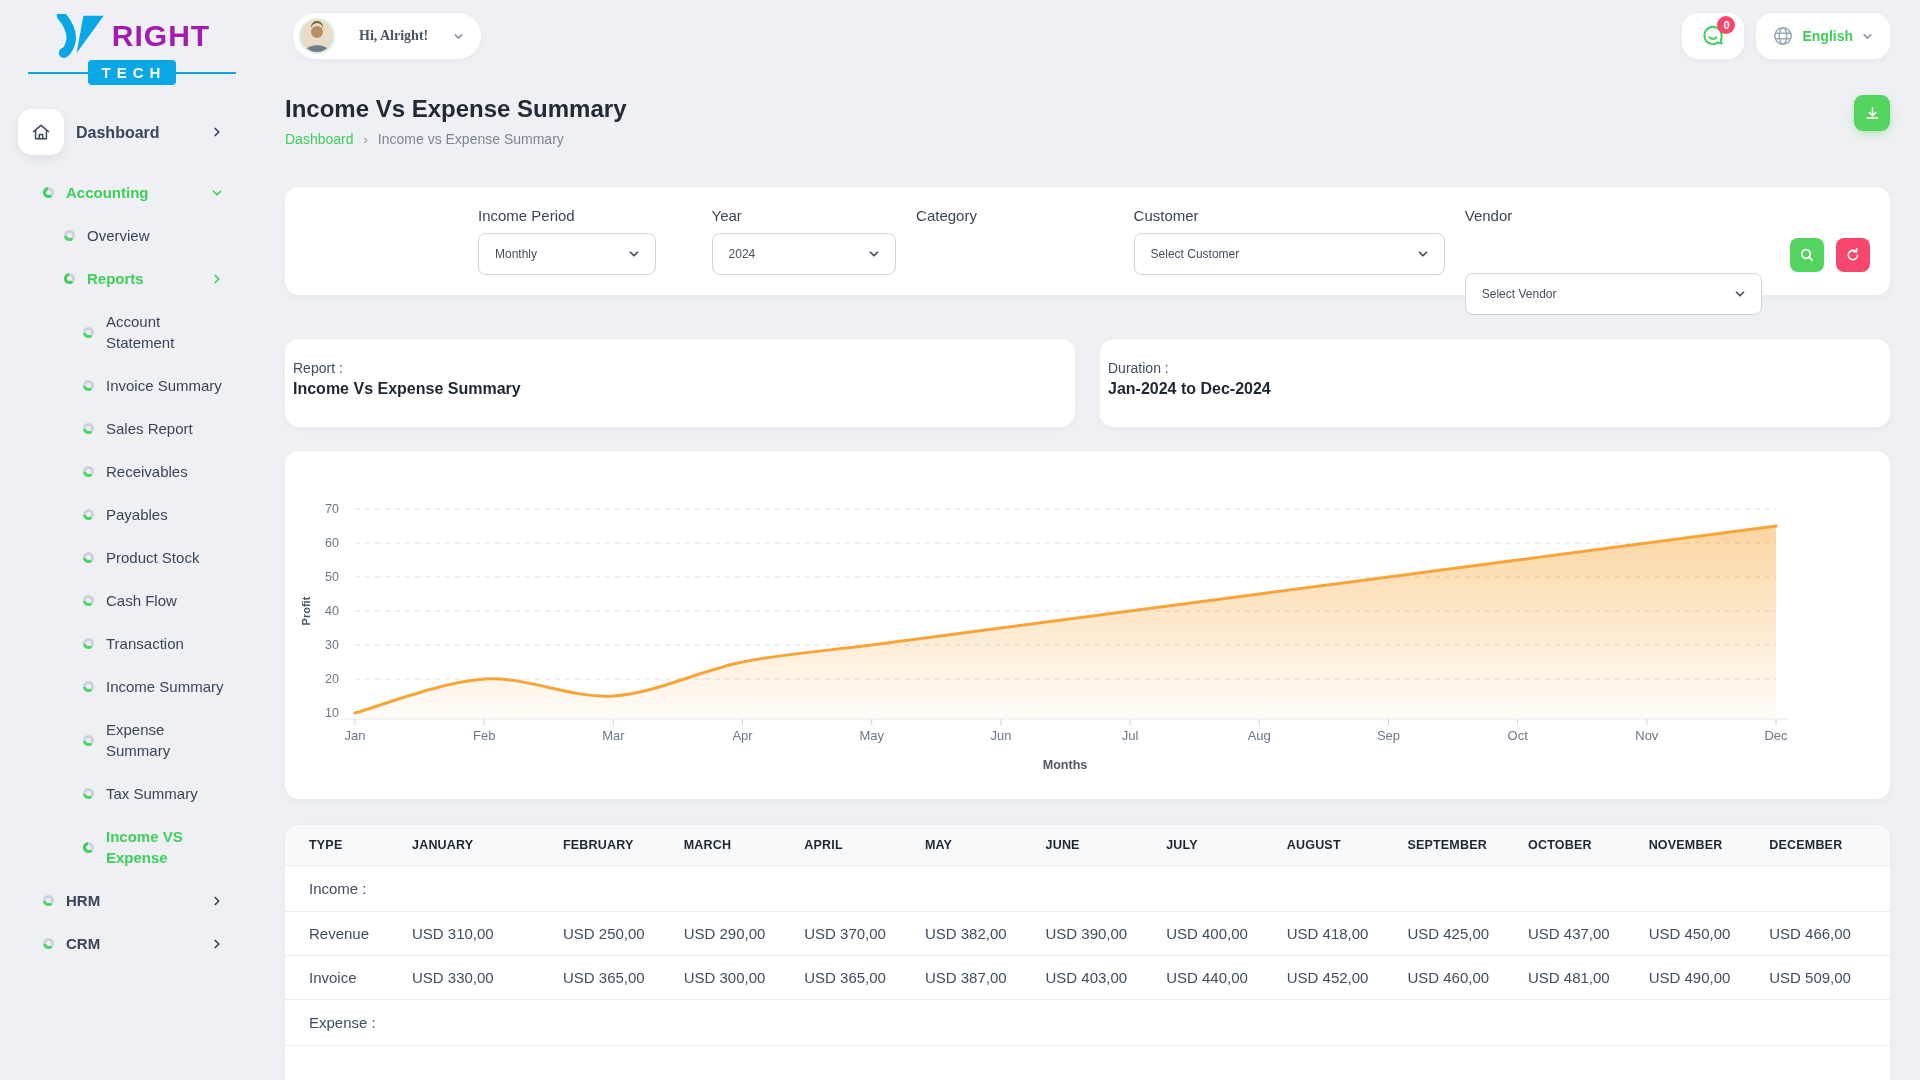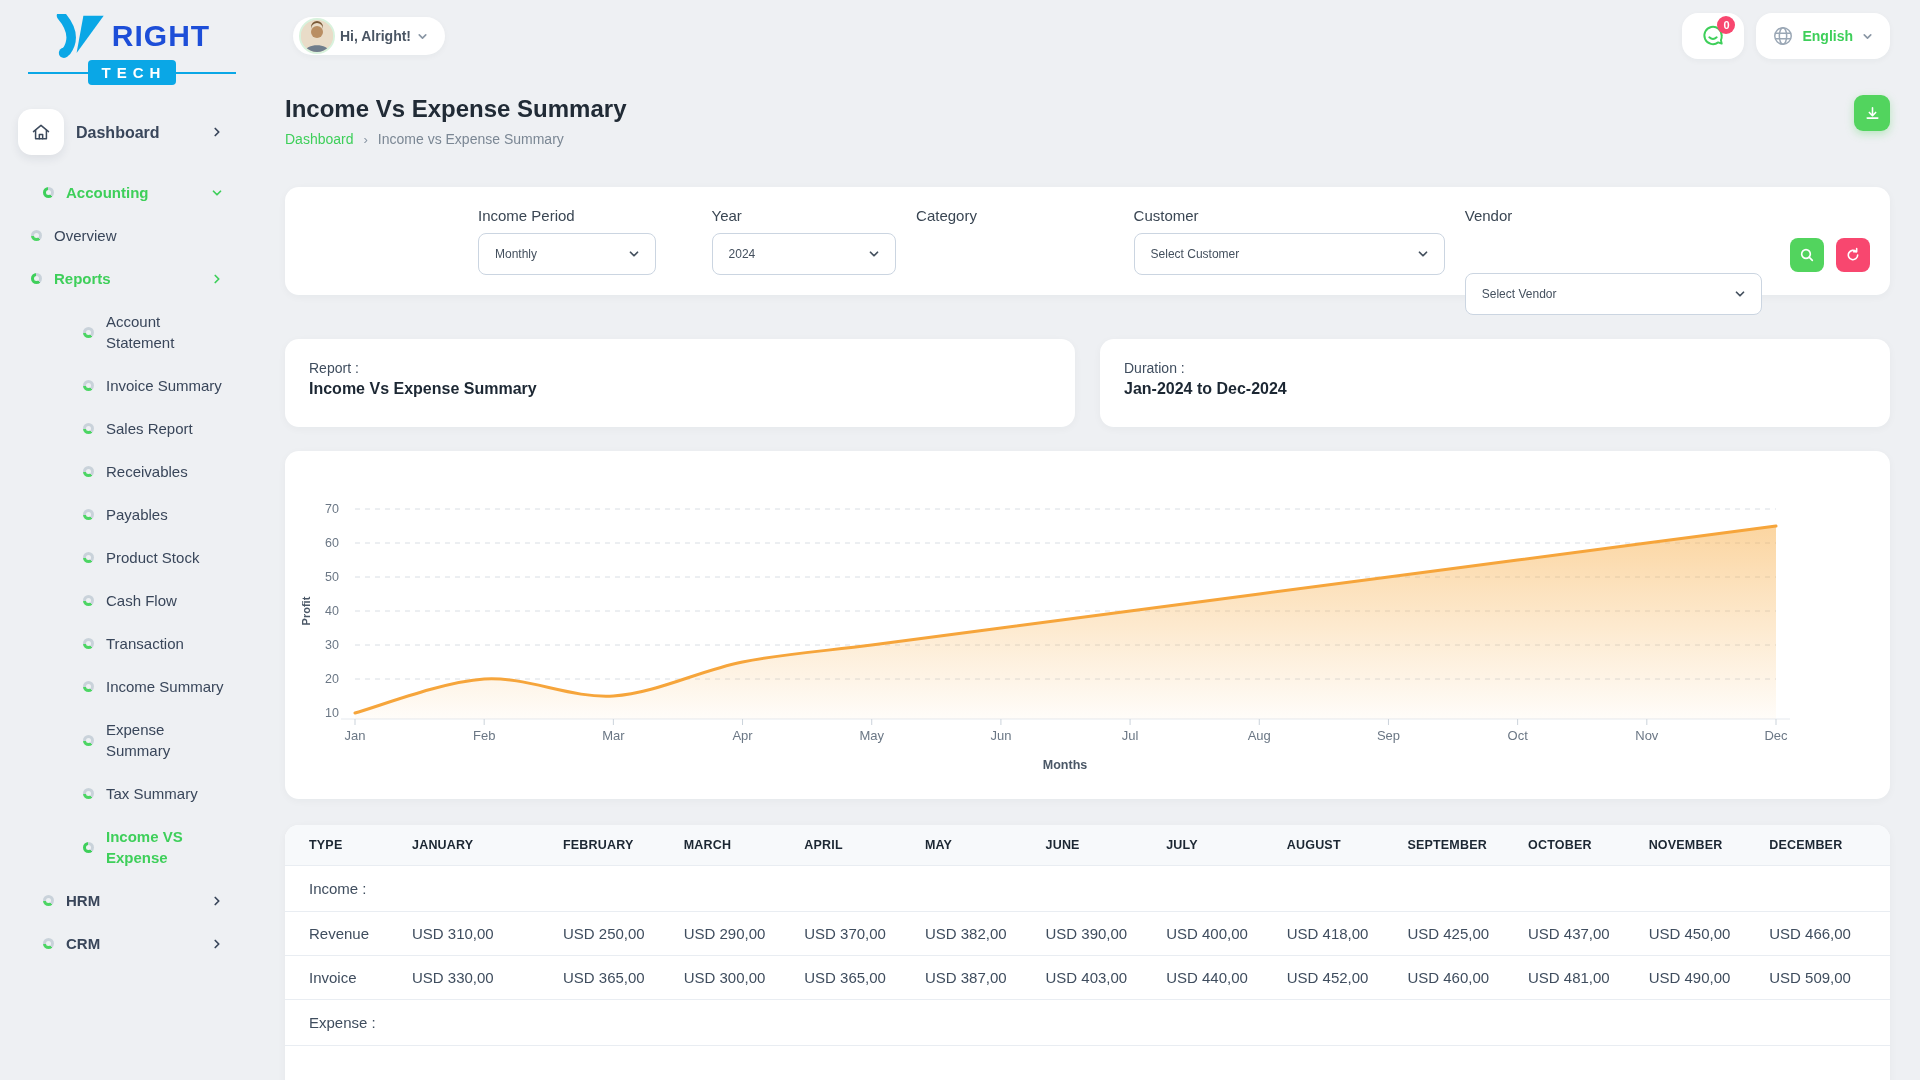--- a/index.html
+++ b/index.html
@@ -3,44 +3,44 @@
 <meta charset="utf-8">
 <style>
   * { margin:0; padding:0; box-sizing:border-box; }
   html,body { width:1920px; height:1080px; overflow:hidden; }
   body { background:#eef0f3; font-family:"Liberation Sans", sans-serif; color:#39465a; }
 
   
   .sidebar { position:fixed; left:0; top:0; width:264px; height:1080px; padding:10px 0 0 0; }
   .logo { width:100%; display:flex; flex-direction:column; align-items:center; padding:4px 28px 0 28px; cursor:pointer; }
   .logo-top { display:flex; align-items:center; gap:6px; }
-  .logo-word { font-size:30px; font-weight:800; color:#1d4ed8; letter-spacing:1px; }
+  .logo-word { font-size:30px; font-weight:800; color:#a21caf; letter-spacing:1px; }
   .logo-tech-row { display:flex; align-items:center; width:100%; margin-top:2px; }
   .logo-line { flex:1; height:2px; background:#0aa7e6; }
   .logo-tech { background:#0aa7e6; color:#fff; font-weight:700; font-size:15px; letter-spacing:6px; padding:4px 10px 4px 14px; border-radius:4px; }
   nav { margin-top:18px; }
   .nav-row { display:flex; align-items:center; padding:11px 40px 11px 0; cursor:pointer; font-size:15px; line-height:21px; color:#39465a; }
   .nav-row .nav-label { margin-left:12px; }
   .nav-row.lvl0 { padding:6px 40px 6px 18px; font-weight:600; font-size:16px; margin-bottom:10px; }
   .home-box { width:46px; height:46px; background:#fff; border-radius:14px; box-shadow:0 4px 10px rgba(30,41,59,.08); display:flex; align-items:center; justify-content:center; flex:none; }
   .nav-row.lvl1 { padding-left:43px; font-weight:600; }
-  .nav-row.lvl2 { padding-left:31px;text-align:right; }
+  .nav-row.lvl2 { padding-left:64px;text-align:right; }
   .nav-row.lvl3 { padding-left:83px; }
   .nav-row.lvl3 .nav-label { max-width:118px; }
   .nav-row.active { color:#3ecf5a; font-weight:700; }
   .bullet { width:11px; height:11px; border-radius:50%; position:relative; flex:none;
             background:conic-gradient(from 140deg,#4cd563 0 130deg,#c9d2da 130deg 360deg); }
   .bullet::after { content:""; position:absolute; inset:3px; border-radius:50%; background:#eef0f3; }
   .nav-chev { margin-left:auto; display:flex; }
 
   
   .main { margin-left:285px; width:1605px; }
   .top-row { display:flex; justify-content:space-between; align-items:center; padding-top:13px; }
   .pill { background:#fff; border-radius:26px; display:flex; align-items:center; box-shadow:0 2px 6px rgba(30,41,59,.04); cursor:pointer; }
-  .user-pill { height:38px; padding:5px 16px 5px 6px; gap:5px; margin-left:8px; }
+  .user-pill { height:46px; padding:5px 16px 5px 6px; gap:24px; margin-left:8px;font-family:Liberation Serif, serif; }
   .user-pill .uname { font-size:14px; font-weight:600; color:#4a5563; }
   .avatar { width:36px; height:36px; border-radius:50%; overflow:hidden; flex:none; border:2px solid #d9f2dd; background:#ead9c6; }
   .right-pills { display:flex; gap:12px; }
   .notif-pill { height:46px; width:62px; justify-content:center; position:relative; border-radius:16px; }
   .badge { position:absolute; top:3px; right:9px; min-width:18px; height:18px; border-radius:50%; background:#f8476f; color:#fff; font-size:11px; font-weight:700; display:flex; align-items:center; justify-content:center; }
   .lang-pill { height:46px; padding:0 16px; gap:8px; border-radius:16px; }
   .lang-pill .lang { color:#3ecf5a; font-size:14px; font-weight:600; }
 
   .title-row { display:flex; justify-content:space-between; align-items:flex-start; margin-top:36px; }
   h1.page-title { font-size:24px; font-weight:700; color:#212b36; }
@@ -58,21 +58,21 @@
   .f-label { font-size:15px; color:#3a4653; margin-bottom:9px; }
   .f-select { height:42px; border:1px solid #cbd5e1; border-radius:8px; display:flex; align-items:center; justify-content:space-between; padding:0 14px 0 16px; cursor:pointer; background:#fff; }
   .f-value { font-size:12px; color:#44505e; }
   .sq-btn { width:34px; height:34px; border:none; border-radius:8px; display:flex; align-items:center; justify-content:center; cursor:pointer; }
   .search-btn { background:#52d45e; }
   .reset-btn { background:#f8476f; }
   .f-actions { display:flex; gap:12px; margin-left:28px; margin-top:31px; }
 
   
   .cards-row { display:flex; gap:25px; margin-top:44px; }
-  .info-card { width:790px; height:88px; padding:21px 24px; }
+  .info-card { width:790px; height:88px; padding:21px 8px; }
   .ic-label { font-size:14px; color:#3f4d5e; }
   .ic-value { font-size:16px; font-weight:700; color:#1c2733; margin-top:4px; }
 
   
   .chart-card { margin-top:24px; height:348px; }
   .chart-card svg { display:block; }
 
   
   .table-card { margin-top:26px; height:300px; overflow:hidden; }
   table { width:100%; border-collapse:collapse; table-layout:fixed; }

